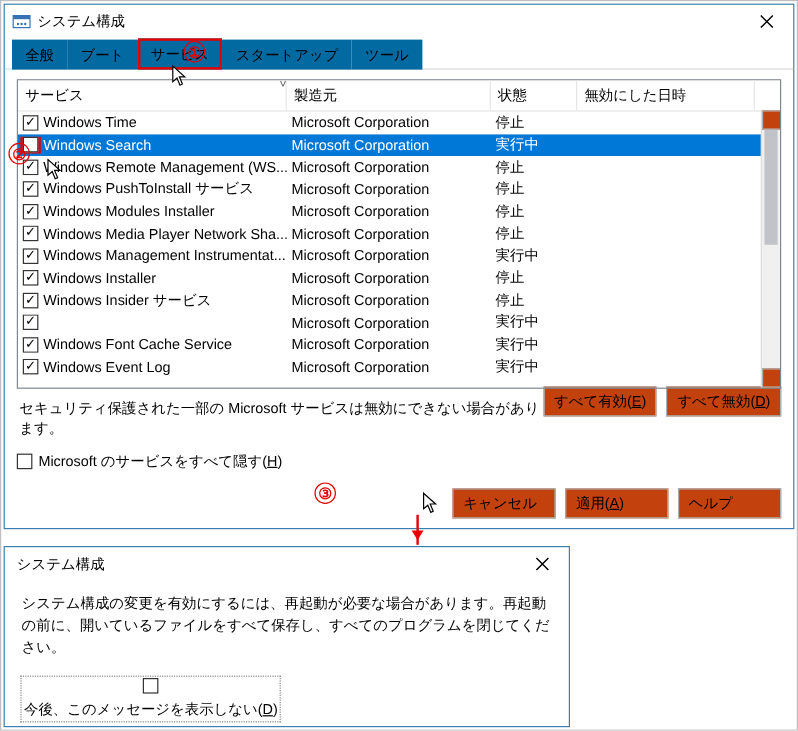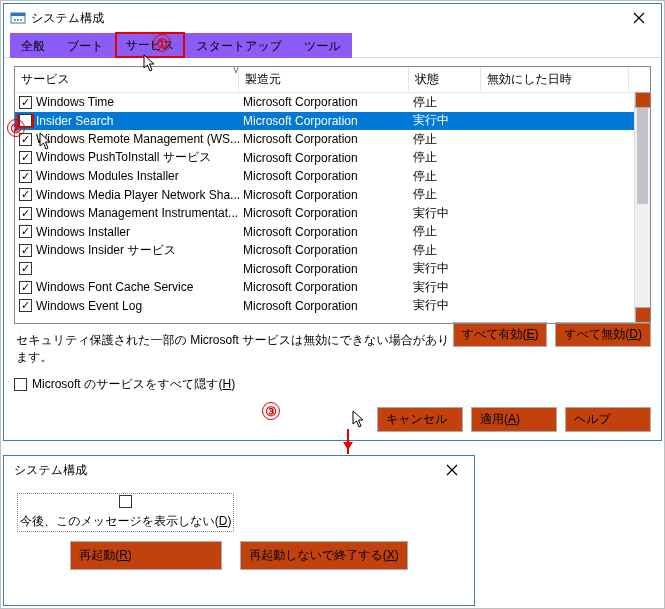--- a/index.html
+++ b/index.html
@@ -5,21 +5,21 @@
   * { box-sizing: border-box; font-family: "Yu Gothic UI", "Meiryo", sans-serif; font-size: 12px; }
   body { margin: 0; padding: 0; background: #fff; width: 665px; }
   .canvas { position: relative; width: 665px; height: 609px; border: 1px solid #bfbfbf; background:#fff;}
   .window { position: absolute; background: #fff; border: 1px solid #3a7fb0; }
   .w1 { left:2px; top:2px; width:659px; height:438px; }
   .titlebar { display:flex; align-items:center; height:28px; padding:0 2px 0 6px; }
   .titlebar .icon { width:16px; height:16px; margin-right:5px; display:flex; align-items:center; justify-content:center;}
   .titlebar .title { flex:1; }
   .titlebar .close { width:40px; height:26px; display:flex; align-items:center; justify-content:center; }
   .tabs { display:flex; align-items:flex-end; border-bottom:1px solid #d9d9d9; padding:2px 6px 0 6px; height:26px; position:relative;}
-  .tab { padding:4px 10px 3px 10px; border:1px solid transparent; border-bottom:none; position:relative; top:1px; background:#8b5cf6; cursor:default;}
+  .tab { padding:4px 10px 3px 10px; border:1px solid transparent; border-bottom:none; position:relative; top:1px; background:#0369a1; cursor:default;}
   .tab.active { border-color:#d9d9d9; border-bottom:1px solid #fff; }
   .tab.hl { border:2px solid #e60000; padding:3px 9px 2px 9px;}
   .mark { position:absolute; width:18px; height:18px; border-radius:50%; display:flex; align-items:center; justify-content:center; color:#e60000; font-weight:bold; font-size:13px;}
   .mark::before { content:""; position:absolute; inset:0; border:1.5px solid #e60000; border-radius:50%;}
   .cursor { position:absolute; width:16px; height:20px; pointer-events:none;}
   .cursor svg { display:block; }
   .panel { padding:8px 10px 8px 10px; }
   .listwrap { border:1px solid #828790; height:258px; position:relative; overflow:hidden;}
   .headrow { display:flex; background:#fff; border-bottom:1px solid #e5e5e5;}
   .headcell { padding:4px 6px; border-right:1px solid #e5e5e5; text-align:left; font-weight:normal; display:flex; align-items:center; position:relative;}
@@ -112,21 +112,21 @@
                 <span class="cb checked"></span>
                 <span>Windows Time</span>
               </div>
               <div class="cell c1">Microsoft Corporation</div>
               <div class="cell c2">停止</div>
               <div class="cell c3"></div>
             </div>
             <div class="row sel">
               <div class="cell c0">
                 <span class="cb hl"></span>
-                <span>Insider Search</span>
+                <span>Windows Search</span>
               </div>
               <div class="cell c1">Microsoft Corporation</div>
               <div class="cell c2">実行中</div>
               <div class="cell c3"></div>
             </div>
             <div class="row">
               <div class="cell c0">
                 <span class="cb checked"></span>
                 <span>Windows Remote Management (WS...</span>
               </div>
@@ -274,20 +274,21 @@
 <div class="window w2">
   <div class="titlebar">
     <span class="title" style="padding-left:4px;">システム構成</span>
     <span class="close">
       <svg width="12" height="12" viewBox="0 0 12 12">
             <path d="M1 1 L11 11 M11 1 L1 11" stroke="#000" stroke-width="1.2"></path>
           </svg>
     </span>
   </div>
   <div class="body">
+    <div class="msg">システム構成の変更を有効にするには、再起動が必要な場合があります。再起動の前に、開いているファイルをすべて保存し、すべてのプログラムを閉じてください。</div>
     <div class="cbrow">
       <span class="cb"></span>
       <span>今後、このメッセージを表示しない(<span class="u">D</span>)</span>
     </div>
     <div class="btns">
       <div class="btn">再起動(<span class="u">R</span>)</div>
       <div class="btn">再起動しないで終了する(<span class="u">X</span>)</div>
     </div>
   </div>
 </div>

